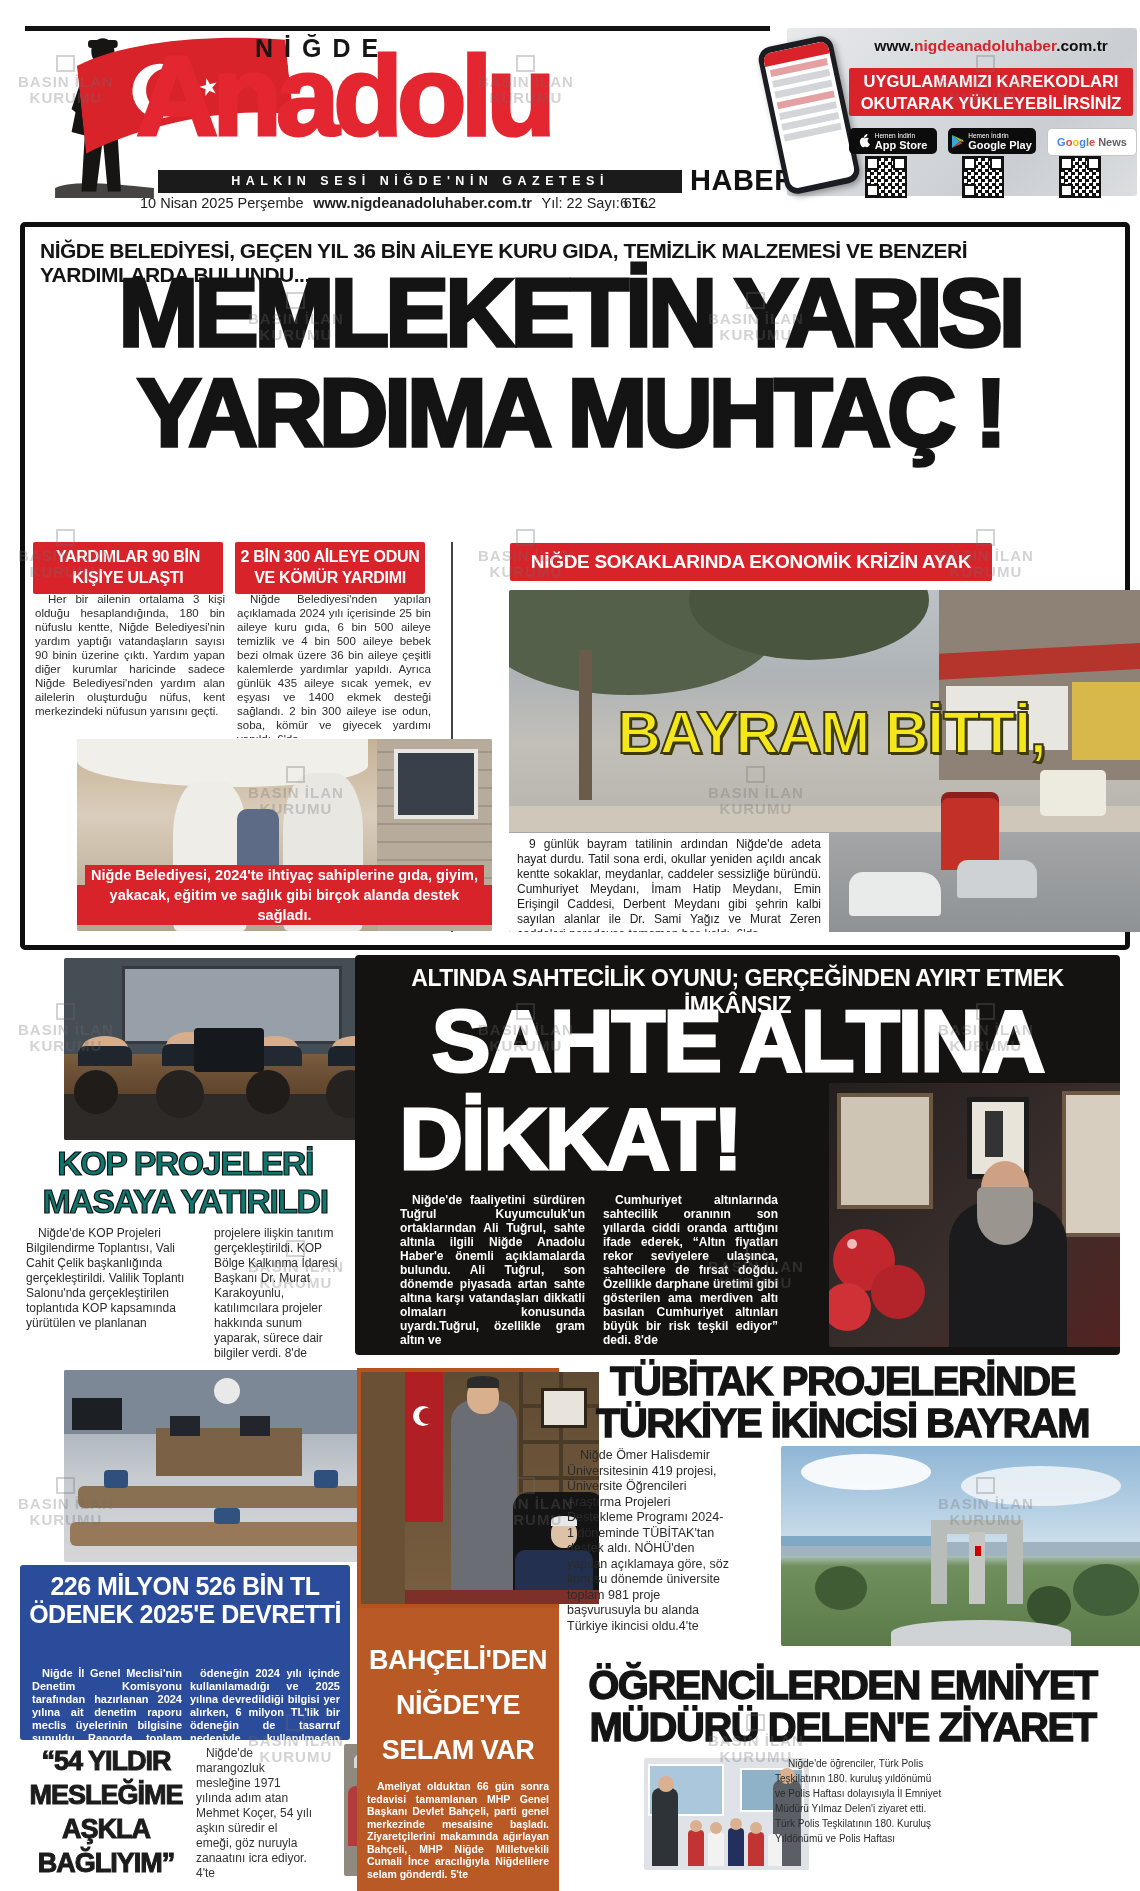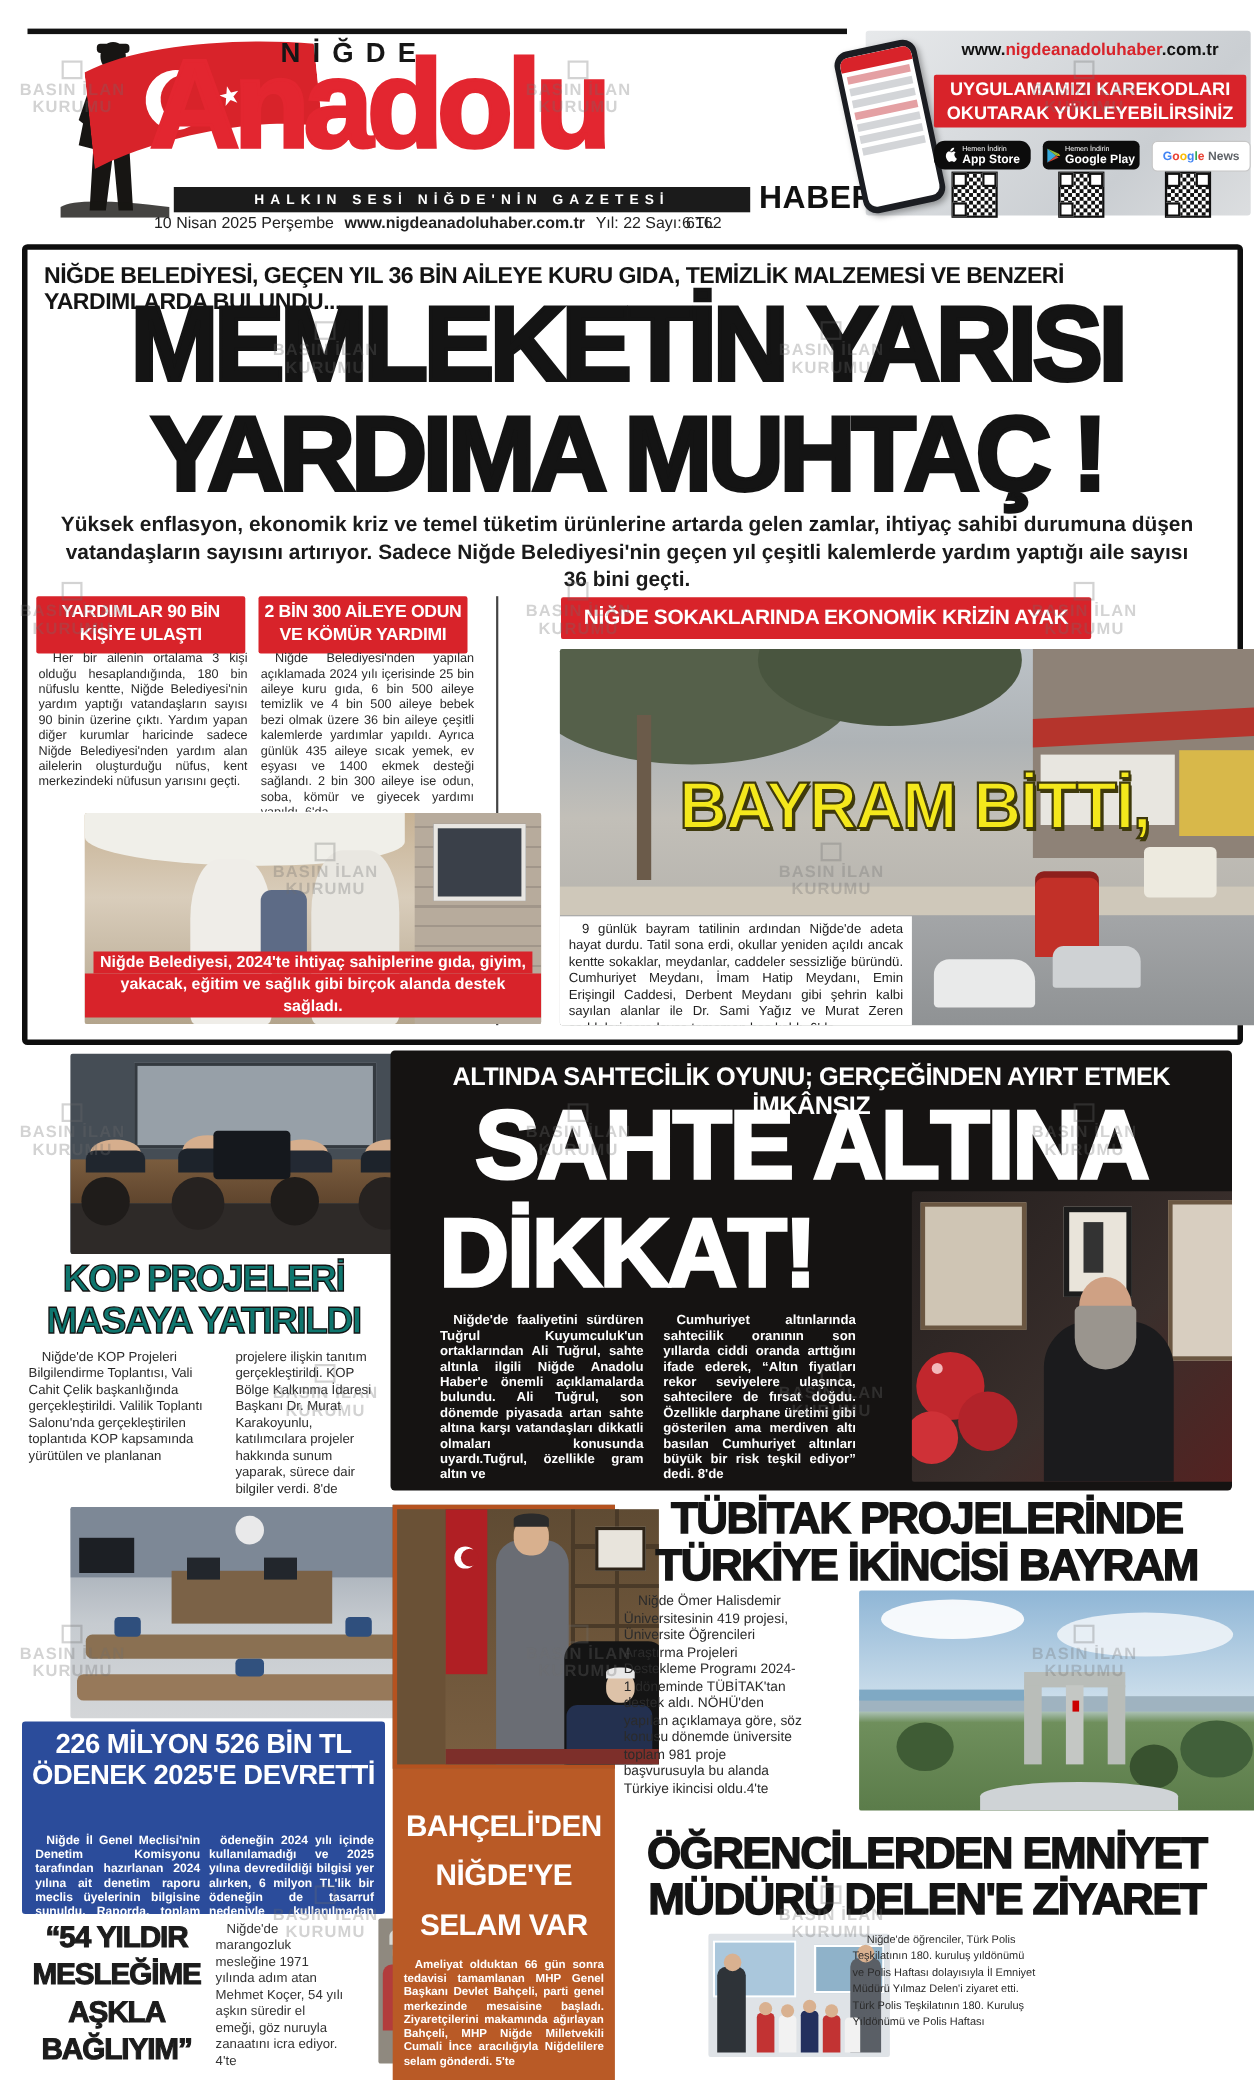--- a/index.html
+++ b/index.html
@@ -148,21 +148,21 @@
           <div class="ln"></div>
           <div class="ln"></div>
           <div class="ln"></div>
         </div>
     </div>
     <div class="abs promo-url"><span>www.</span><span class="r">nigdeanadoluhaber</span><span>.com.tr</span></div>
     <div class="abs promo-banner">
       <div>UYGULAMAMIZI KAREKODLARI</div>
       <div>OKUTARAK YÜKLEYEBİLİRSİNİZ</div>
     </div>
-    <div class="badge dark" style="left:62px;border-radius:10px;">
+    <div class="badge dark" style="left:62px;">
       <svg width="12" height="14" viewBox="0 0 12 14">
           <path fill="#fff" d="M8.5,0 C8.6,1 8,2 7.3,2.7 C6.6,3.4 5.6,3.9 4.8,3.8 C4.7,2.9 5.2,1.9 5.9,1.2 C6.6,0.5 7.7,0 8.5,0 Z M10.9,10.3 C10.4,11.4 9.5,13.2 8.3,13.2 C7.5,13.2 7.2,12.7 6.2,12.7 C5.2,12.7 4.8,13.2 4.1,13.2 C2.9,13.3 1.9,11.3 1.4,10.2 C0.4,7.9 0.9,5.2 2.4,4.2 C3.2,3.7 4.2,3.7 5,4.1 C5.6,4.4 6.3,4.4 6.9,4.1 C7.8,3.7 8.9,3.7 9.8,4.4 C8,5.6 8.2,8.3 10.9,10.3 Z"></path>
         </svg>
       <span><span class="hint">Hemen İndirin</span><span>App Store</span></span>
     </div>
     <div class="badge dark" style="left:161px;">
       <svg width="12" height="13" viewBox="0 0 12 13">
           <path fill="#35a8db" d="M0,0 L8,6.5 L0,13 Z"></path>
           <path fill="#9ccc3c" d="M0,0 L8,6.5 L10.5,4.8 Z" opacity=".9"></path>
           <path fill="#f3c316" d="M8,6.5 L12,6.5 L10.5,4.8 Z"></path>
@@ -190,21 +190,20 @@
       </div>
   </div>
 
   <div class="abs mainbox">
     <div class="mb">
       <div class="abs kicker">NİĞDE BELEDİYESİ, GEÇEN YIL 36 BİN AİLEYE KURU GIDA, TEMİZLİK MALZEMESİ VE BENZERİ YARDIMLARDA BULUNDU...</div>
       <div class="abs lead-hl">
         <div>MEMLEKETİN YARISI</div>
         <div>YARDIMA MUHTAÇ !</div>
       </div>
-      <div class="abs deck">Yüksek enflasyon, ekonomik kriz ve temel tüketim ürünlerine artarda gelen zamlar, ihtiyaç sahibi durumuna düşen vatandaşların sayısını artırıyor. Sadece Niğde Belediyesi'nin geçen yıl çeşitli kalemlerde yardım yaptığı aile sayısı 36 bini geçti.</div>
 
       <div class="subbox" style="left:8px;">
         <div>YARDIMLAR 90 BİN</div>
         <div>KİŞİYE ULAŞTI</div>
       </div>
       <div class="subbox" style="left:210px;">
         <div>2 BİN 300 AİLEYE ODUN</div>
         <div>VE KÖMÜR YARDIMI</div>
       </div>
 

